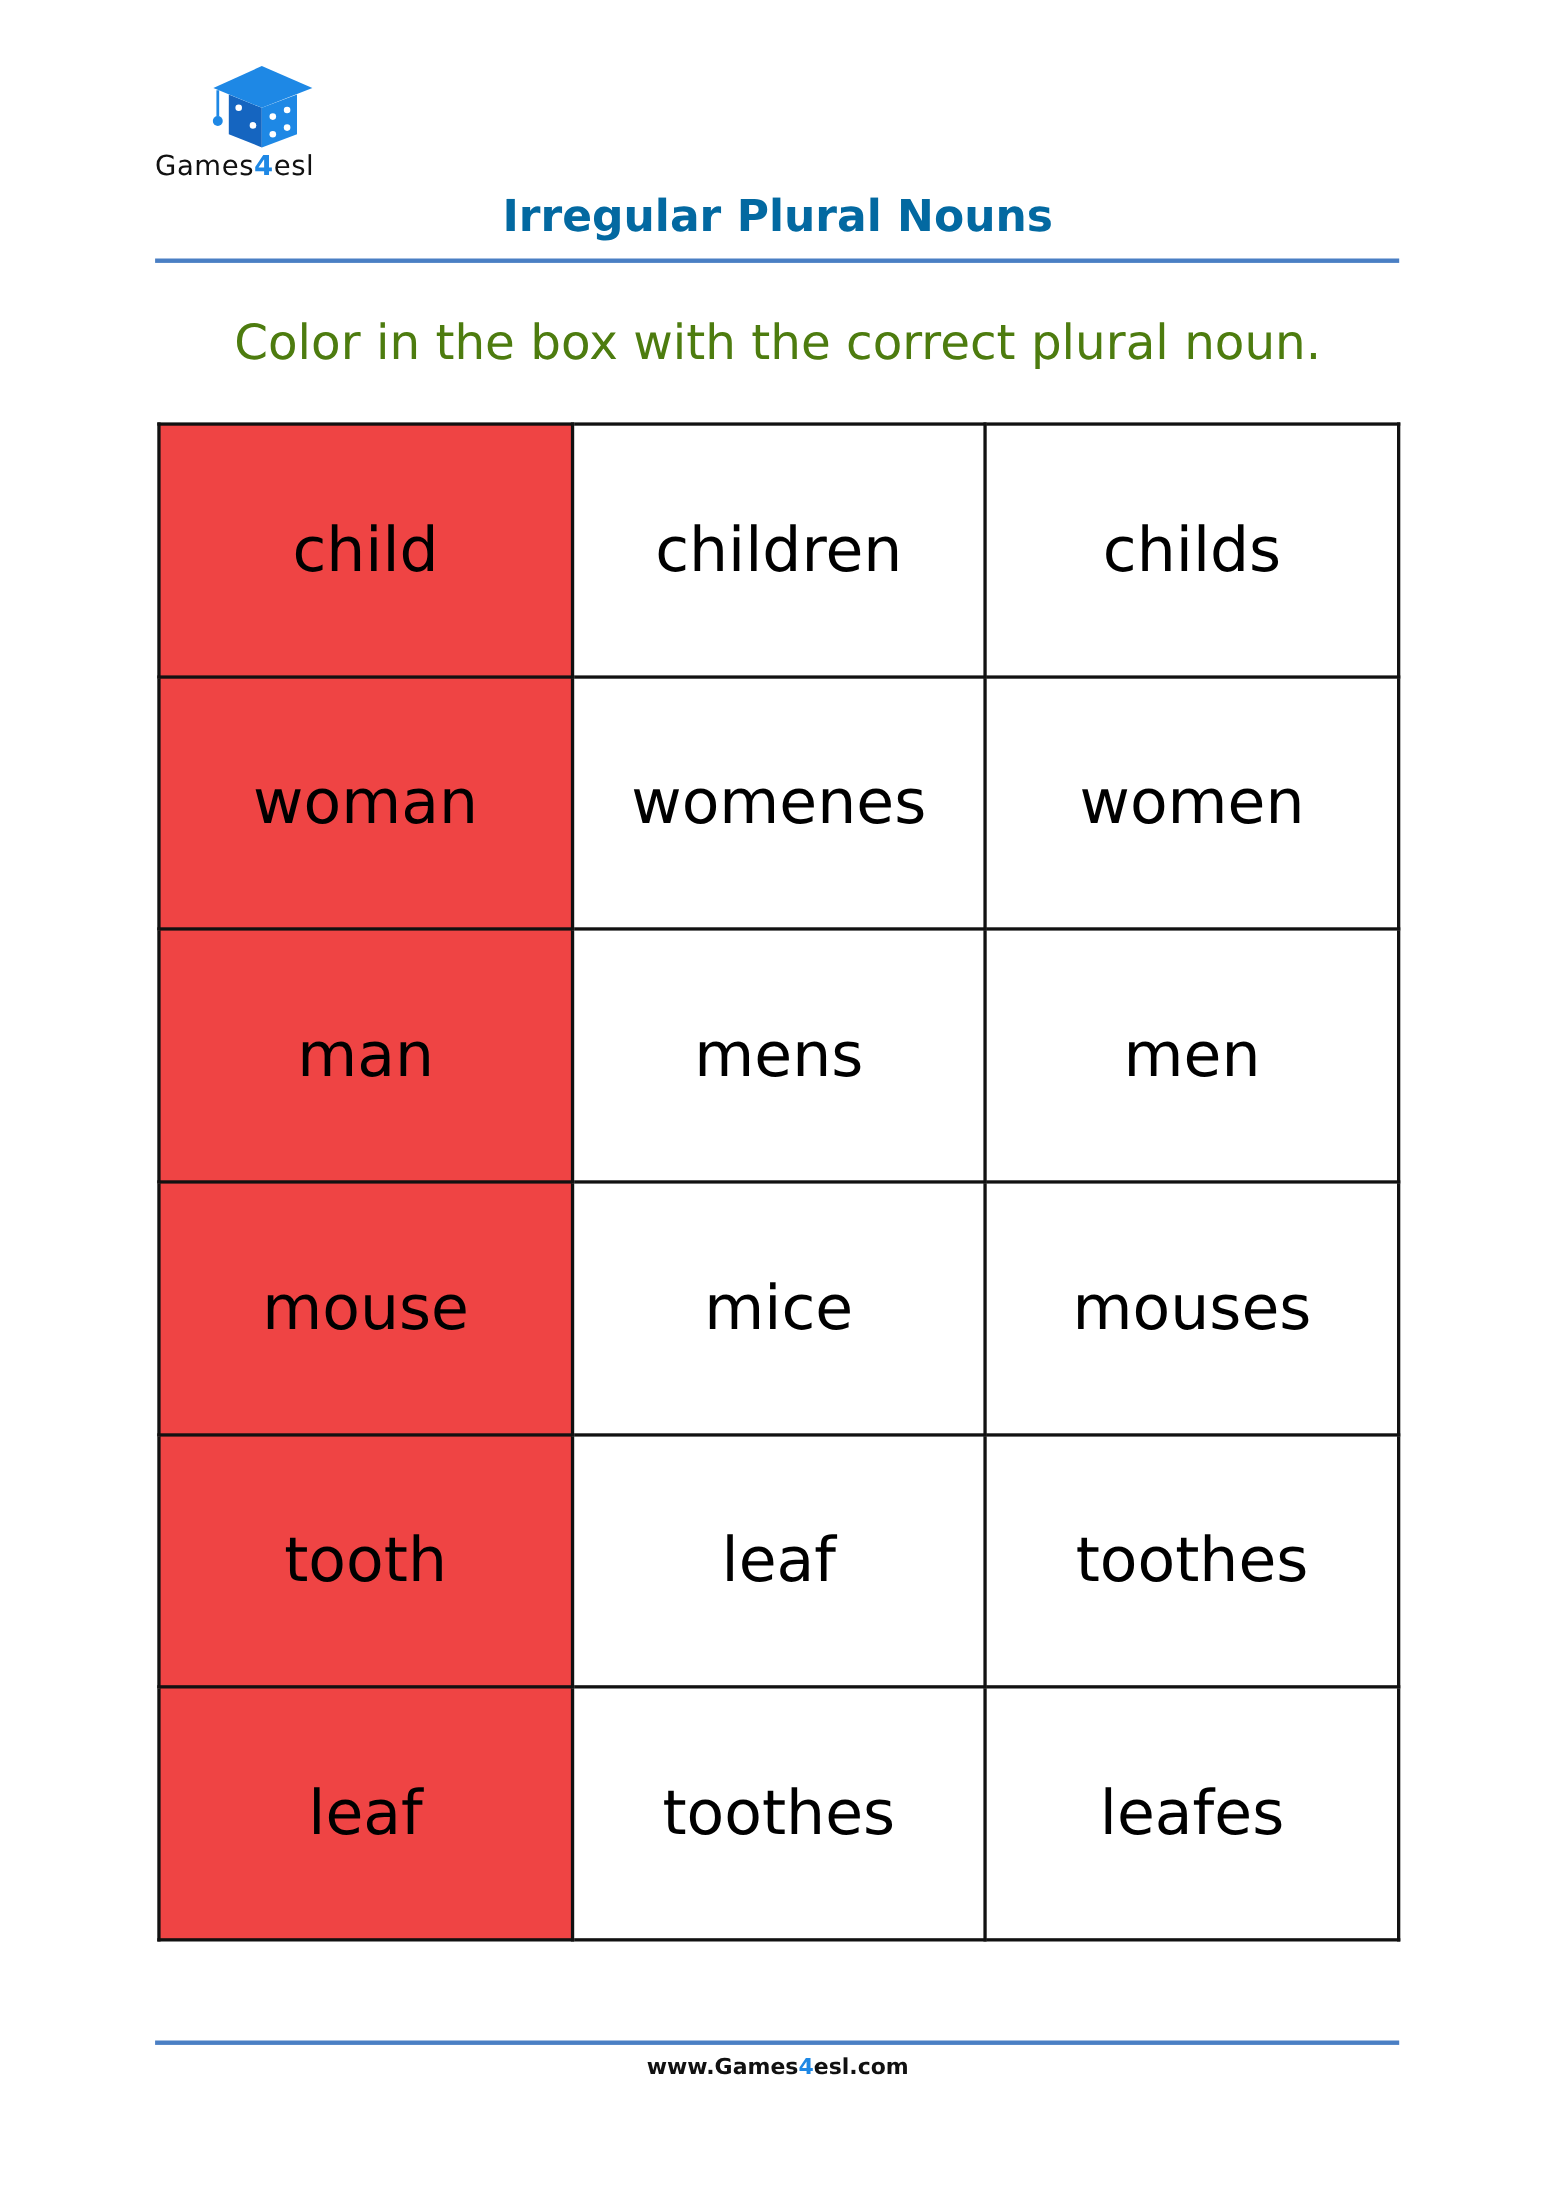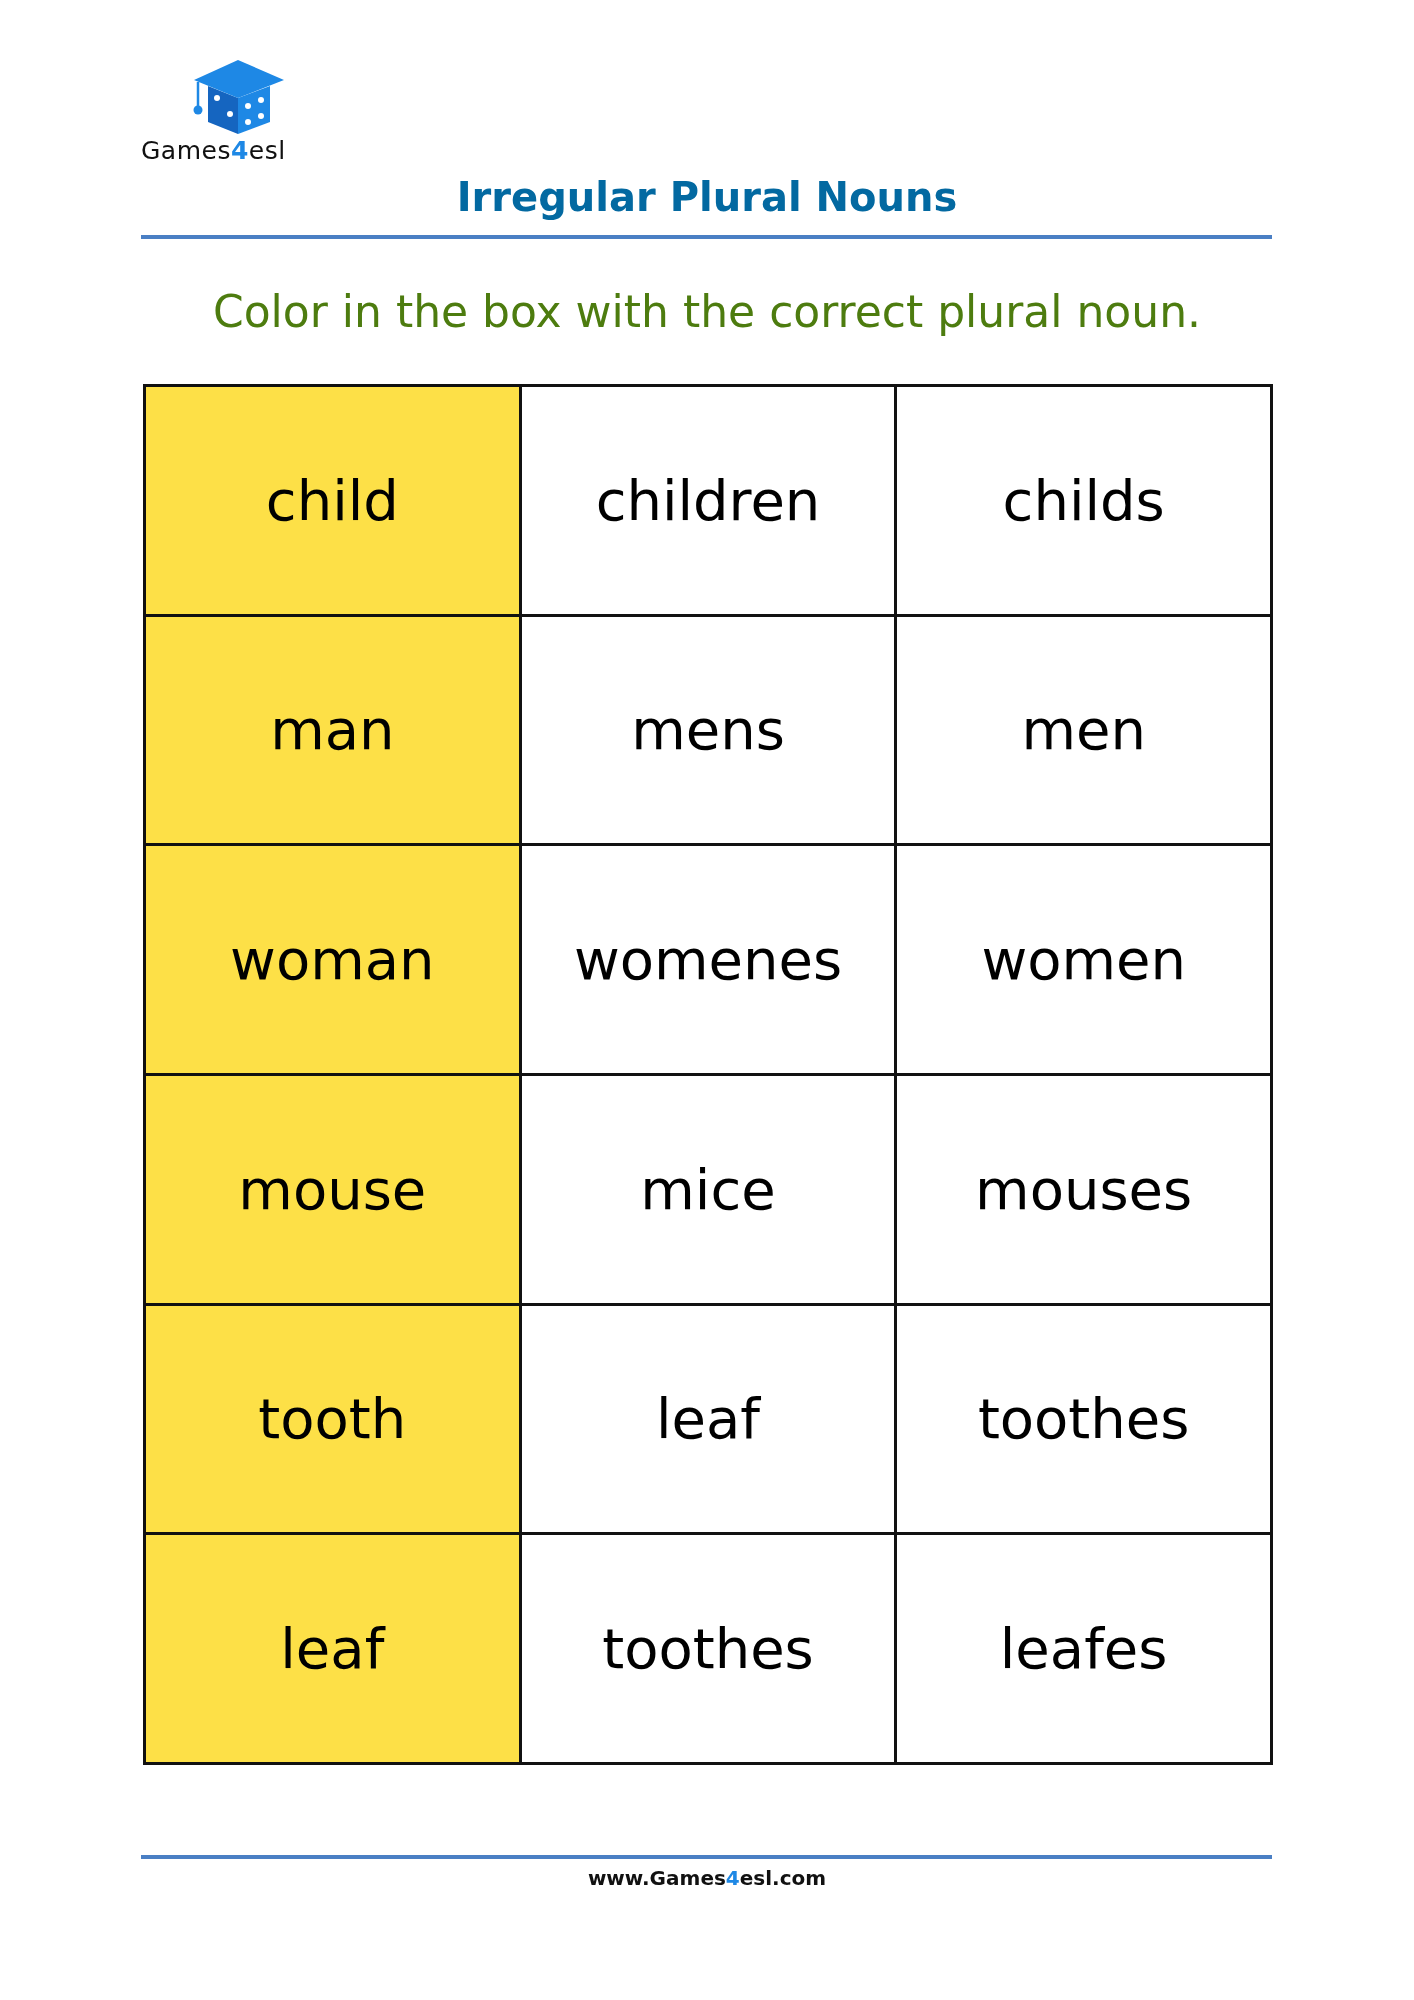--- a/index.html
+++ b/index.html
@@ -13,21 +13,21 @@
            font-size: 40px; font-weight: bold; color: #0369a1; }
   .rule { position: absolute; left: 141px; width: 1131px; height: 4px; background: #4a7fc4; }
   .rule.top { top: 235px; }
   .rule.bottom { top: 1855px; }
   .instruction { position: absolute; left: 0; width: 1414px; top: 286px; text-align: center;
                  font-size: 44px; color: #4d7c0f; }
   table.grid { position: absolute; left: 143px; top: 384px; width: 1130px; height: 1381px;
                border-collapse: collapse; table-layout: fixed; }
   table.grid td { border: 3px solid #111; text-align: center; vertical-align: middle;
                   font-size: 56px; height: 167px; padding: 0; color: #000; }
-  table.grid td.base { background: #fde047; }
+  table.grid td.base { background: #ef4444; }
   .footer { position: absolute; left: 0; width: 1414px; top: 1866px; text-align: center;
             font-size: 20px; color: #111; font-weight: bold; }
   .footer .four { color: #1e88e5; }
 </style>
 </head>
 <body>
 
 <svg class="logo" viewBox="0 0 104 84">
 
   <polygon points="22,34 52,46 52,82 22,70" fill="#1565c0"></polygon>
@@ -54,28 +54,28 @@
 <div class="instruction">Color in the box with the correct plural noun.</div>
 
 <table class="grid">
   <tbody>
     <tr>
       <td class="base">child</td>
       <td>children</td>
       <td>childs</td>
     </tr>
     <tr>
+      <td class="base">woman</td>
+      <td>womenes</td>
+      <td>women</td>
+    </tr>
+    <tr>
       <td class="base">man</td>
       <td>mens</td>
       <td>men</td>
-    </tr>
-    <tr>
-      <td class="base">woman</td>
-      <td>womenes</td>
-      <td>women</td>
     </tr>
     <tr>
       <td class="base">mouse</td>
       <td>mice</td>
       <td>mouses</td>
     </tr>
     <tr>
       <td class="base">tooth</td>
       <td>leaf</td>
       <td>toothes</td>

